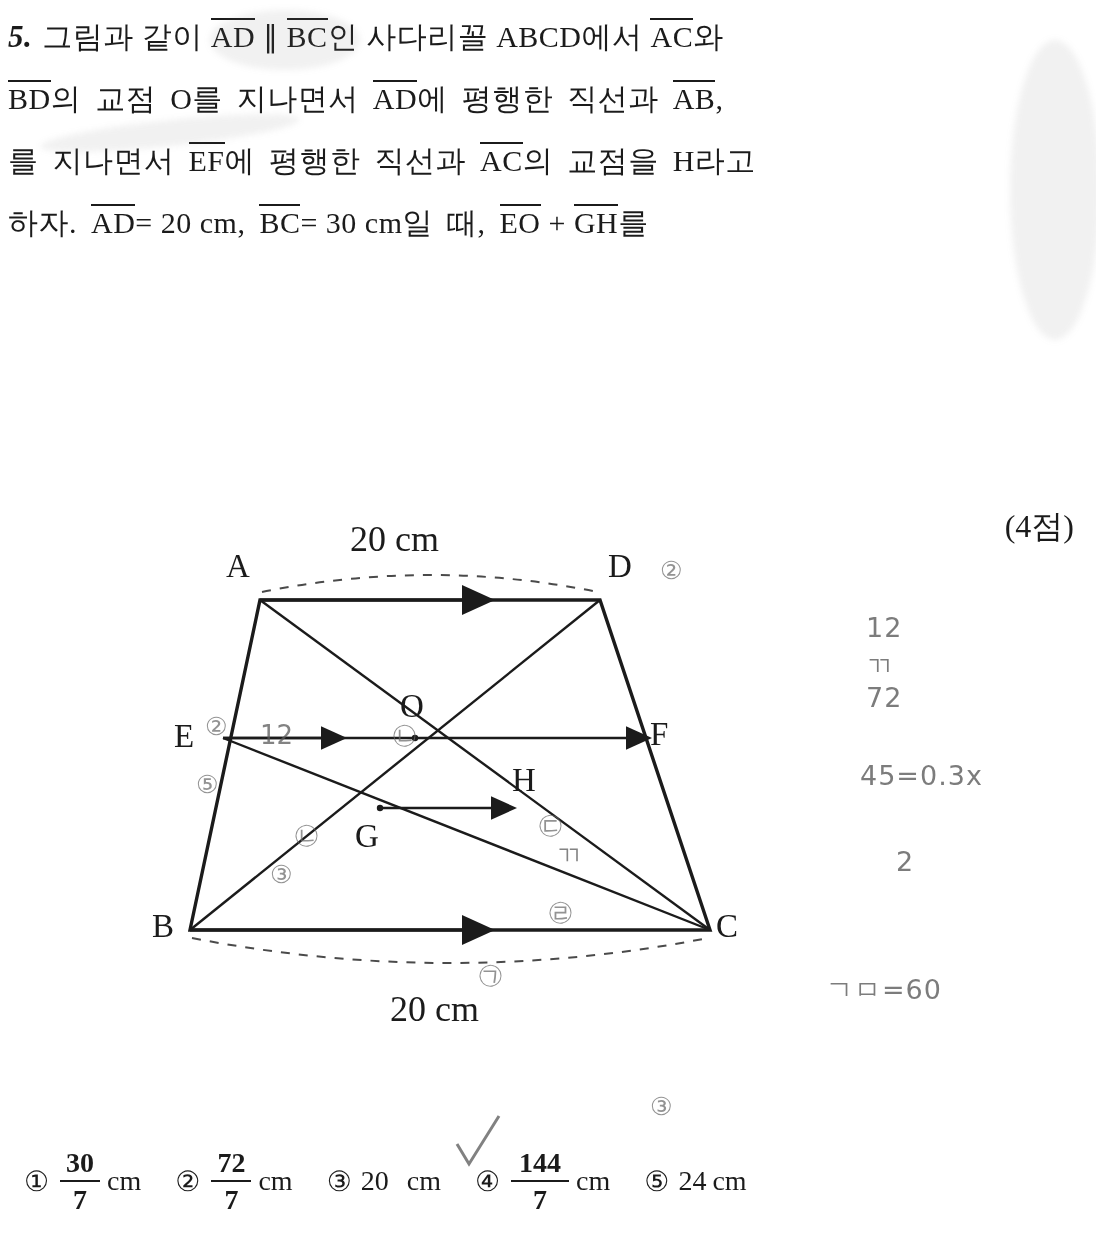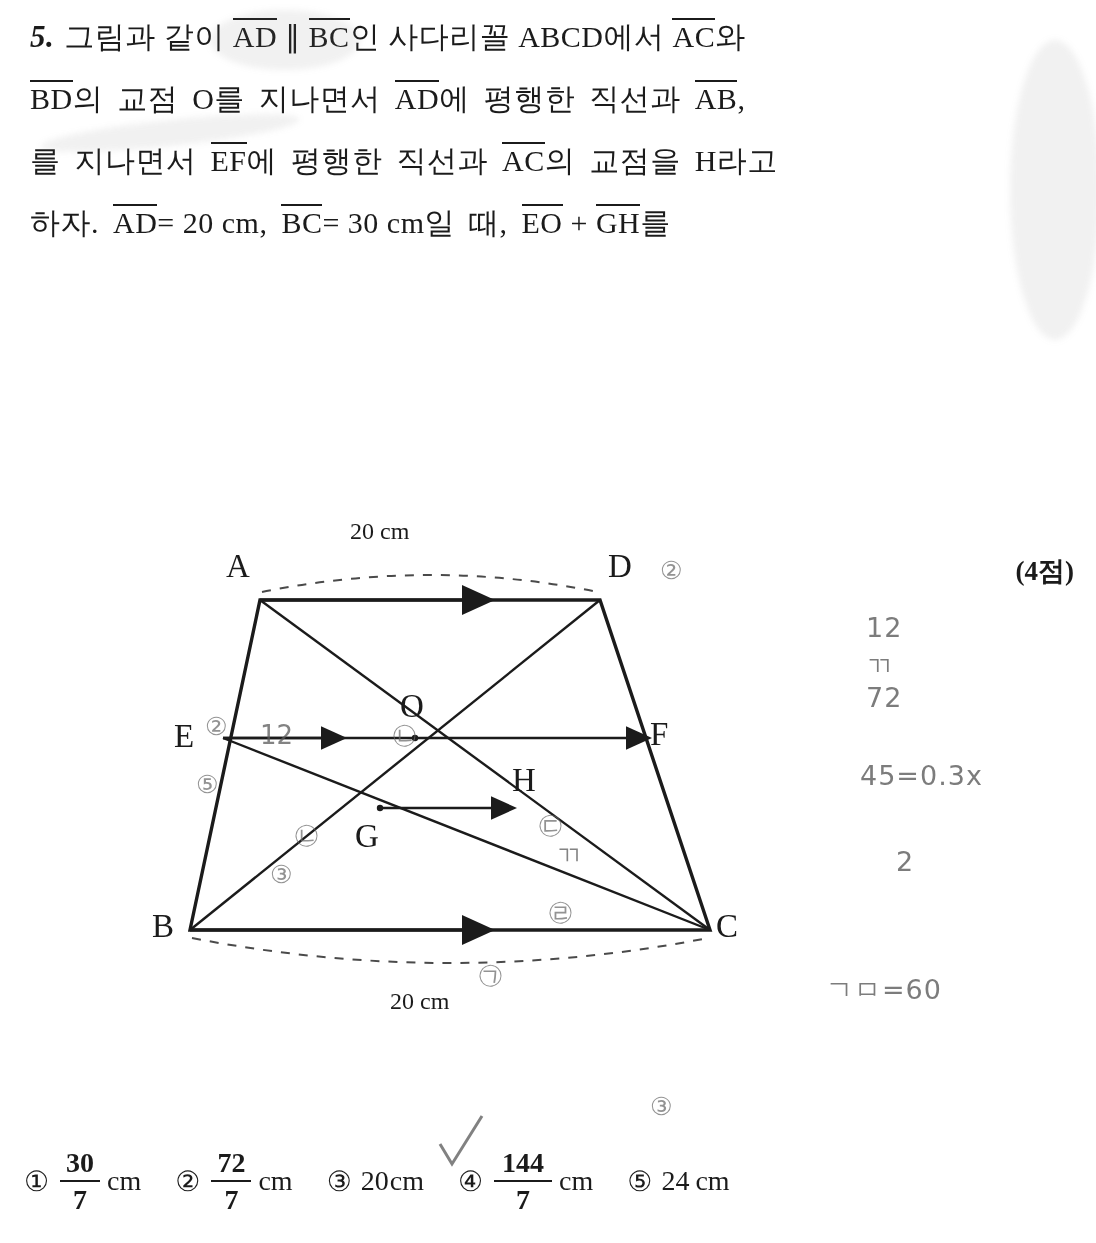--- a/index.html
+++ b/index.html
@@ -21,21 +21,20 @@
     position: absolute;
     left: 8px;
     top: 6px;
     width: 1080px;
   }
   .q-line {
     font-size: 30px;
     line-height: 62px;
     white-space: nowrap;
     letter-spacing: 0.5px;
-    margin-left: 22px;
   }
   .q-num {
     font-weight: bold;
     font-style: italic;
     font-size: 31px;
     margin-right: 10px;
   }
   .ov {
     border-top: 2px solid #1b1b1b;
     padding-top: 1px;
@@ -43,43 +42,42 @@
     line-height: 1.05;
   }
   .sp { display: inline-block; width: 14px; }
   .sp-s { display: inline-block; width: 8px; }
 
   
   #points {
     position: absolute;
     right: 22px;
     top: 505px;
-    font-size: 27px;
-    font-weight: bold;
-    margin-top: 48px;
+    font-size: 32px;
+    font-weight: normal;
   }
 
   
   #figure {
     position: absolute;
     left: 150px;
     top: 540px;
     width: 700px;
     height: 520px;
   }
   #figure svg { display: block; }
 
   .fig-label {
     position: absolute;
     font-size: 33px;
     font-family: "Liberation Serif", serif;
   }
   .fig-len {
     position: absolute;
-    font-size: 24px;
+    font-size: 36px;
     text-align: right;
   }
 
   
   .hand {
     position: absolute;
     font-family: "DejaVu Sans", sans-serif;
     color: #5a5a5a;
     opacity: .75;
     font-size: 26px;
@@ -263,21 +261,21 @@
     <span class="frac">
       <span class="num">72</span>
       <span class="bar"></span>
       <span class="den">7</span>
     </span>
     <span class="unit">cm</span>
   </div>
 
   <div class="choice">
     <span class="mark">③</span>
-    <span class="unit" style="margin-right:1px">20</span>
+    <span class="unit" style="margin-right:18px">20</span>
     <span class="unit">cm</span>
   </div>
 
   <div class="choice" style="position:relative">
     <span class="mark">④</span>
     <span class="frac">
       <span class="num">144</span>
       <span class="bar" style="width:58px"></span>
       <span class="den">7</span>
     </span>

